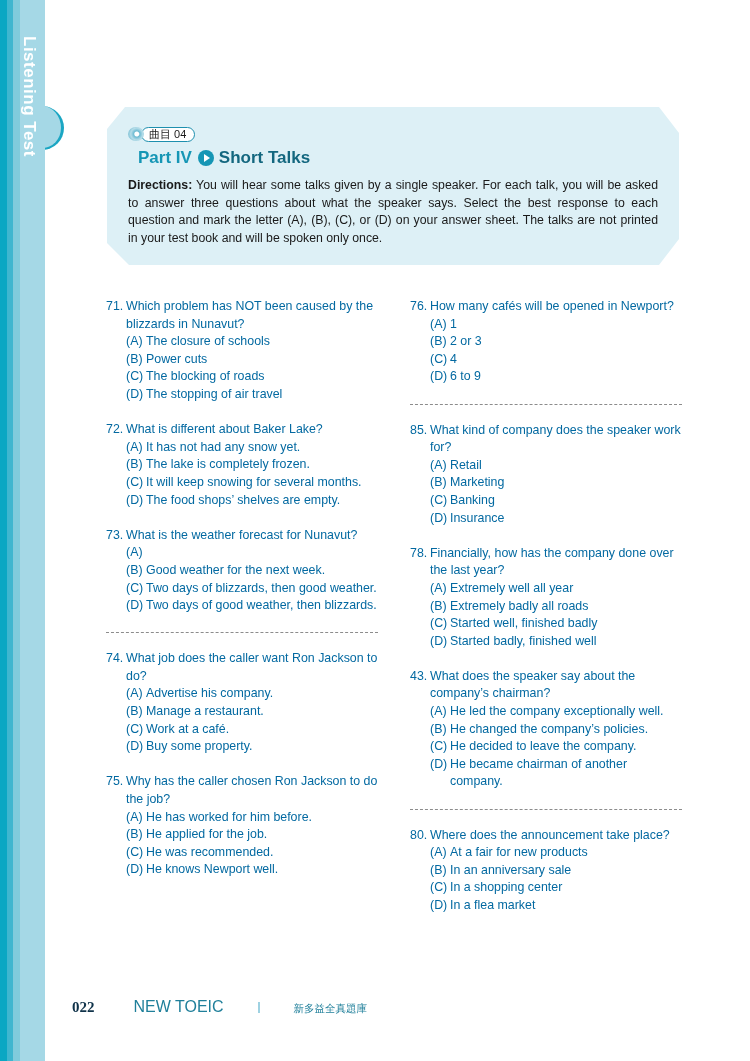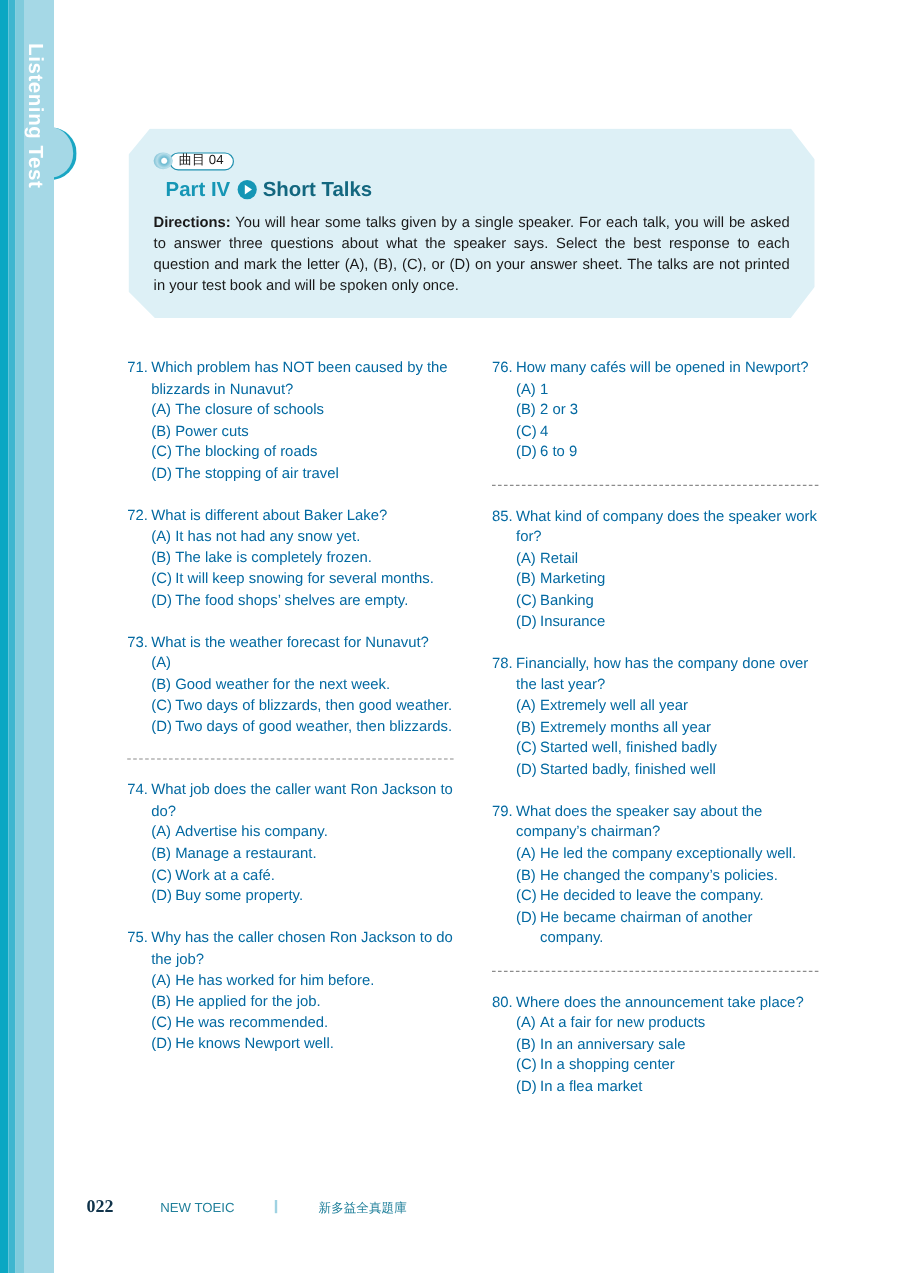--- a/index.html
+++ b/index.html
@@ -78,21 +78,21 @@
   .q-num { width:20px; flex:0 0 20px; }
   .q-text { flex:1; }
   .opt { display:flex; padding-left:20px; }
   .opt-l { flex:0 0 auto; width:20px; white-space:nowrap; }
   .opt-t { flex:1; }
   .sep { border-top:1px dashed #8c8c8c; height:0; margin:0 0 17px 0; }
 
   
   .footer { position:absolute; left:72px; top:998px; display:flex; align-items:baseline;gap:28px; }
   .page-num { font-family:"Liberation Serif", serif; font-weight:bold; font-size:15px; color:#10334a; margin-right:11px; }
-  .book { font-size:11px; color:#1f7f9a; }
+  .book { font-size:16px; color:#1f7f9a; }
   .bar { display:inline-block; width:2px; height:11px; background:#9fd2e2; margin:0 6px; position:relative; top:1px; }
   .book-cn { font-size:10.5px; color:#1f7f9a; }
 </style>
 </head>
 <body>
 
 <div class="side">
   <div class="s1"></div>
   <div class="s2"></div>
   <div class="s3"></div>
@@ -276,34 +276,34 @@
     <div class="q-row">
         <span class="q-num">78.</span>
         <span class="q-text">Financially, how has the company done over the last year?</span>
       </div>
     <div class="opt">
         <span class="opt-l">(A)</span>
         <span class="opt-t">Extremely well all year</span>
       </div>
     <div class="opt">
         <span class="opt-l">(B)</span>
-        <span class="opt-t">Extremely months all year</span>
+        <span class="opt-t">Extremely badly all roads</span>
       </div>
     <div class="opt">
         <span class="opt-l">(C)</span>
         <span class="opt-t">Started well, finished badly</span>
       </div>
     <div class="opt">
         <span class="opt-l">(D)</span>
         <span class="opt-t">Started badly, finished well</span>
       </div>
   </div>
   <div class="q">
     <div class="q-row">
-        <span class="q-num">79.</span>
+        <span class="q-num">43.</span>
         <span class="q-text">What does the speaker say about the company’s chairman?</span>
       </div>
     <div class="opt">
         <span class="opt-l">(A)</span>
         <span class="opt-t">He led the company exceptionally well.</span>
       </div>
     <div class="opt">
         <span class="opt-l">(B)</span>
         <span class="opt-t">He changed the company’s policies.</span>
       </div>

